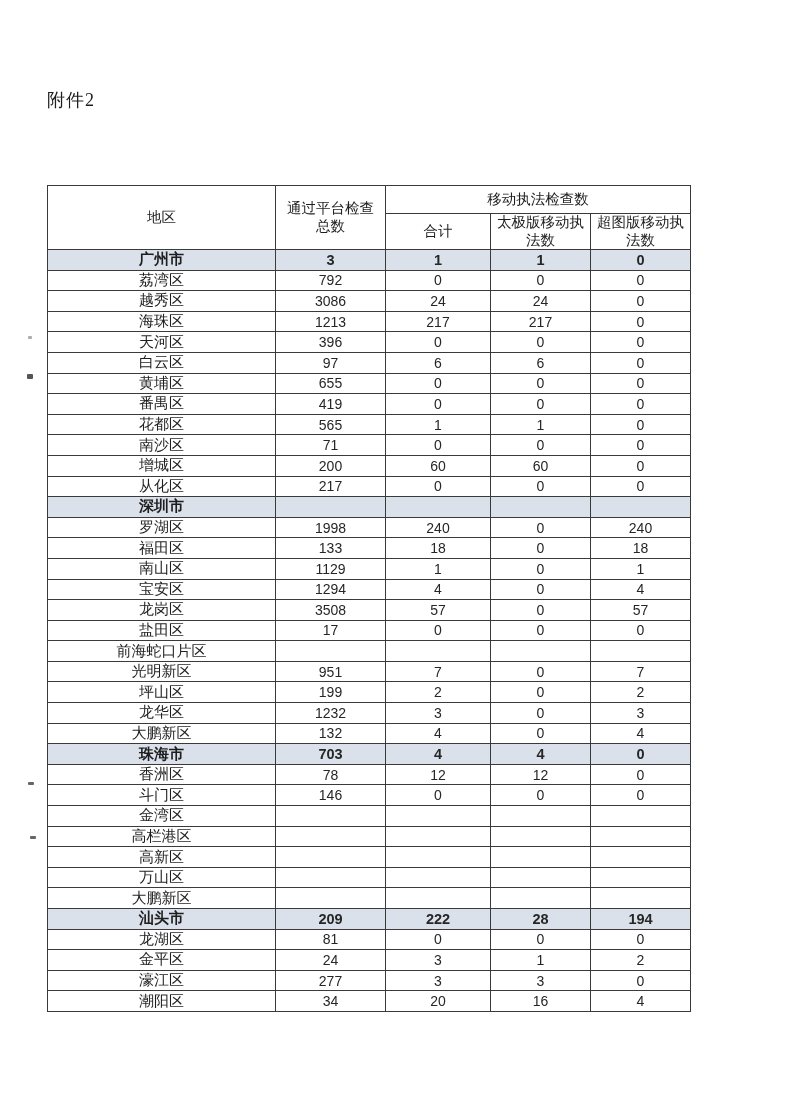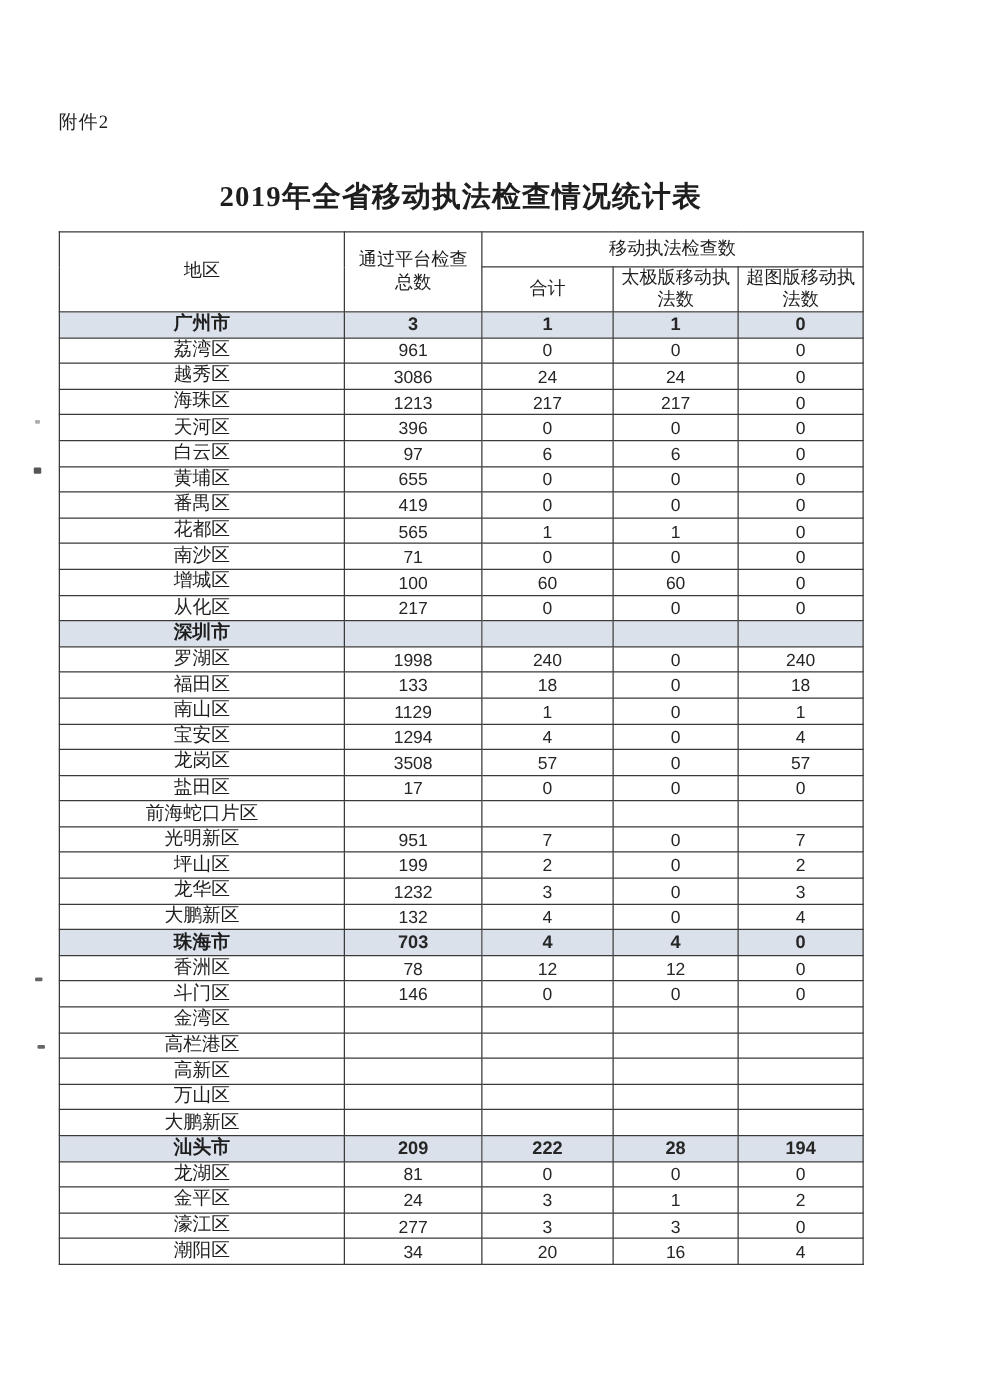--- a/index.html
+++ b/index.html
@@ -9,21 +9,21 @@
     position: relative;
     font-family: "Liberation Serif", serif;
     color: #1e1e1e;
     overflow: hidden;
   }
   .page { position: absolute; inset: 0; background: #ffffff; }
 
   .attachment-label {
     position: absolute;
     left: 47px; top: 88px;
-    font-size: 15px;
+    font-size: 18px;
     letter-spacing: 1px;
   }
 
   .doc-title {
     position: absolute;
     left: 47px; top: 142px;
     width: 643px;
     text-align: center;
     font-size: 23px;
     font-weight: bold;
@@ -79,21 +79,20 @@
   .sp3 { left: 28px; top: 782px; width: 6px; height: 3px; background: #666; }
   .sp4 { left: 30px; top: 836px; width: 6px; height: 3px; background: #666; }
 </style>
 </head>
 <body>
 
 <div class="page">
 
   <div class="attachment-label">附件2</div>
 
-  <div class="doc-title">2019年全省移动执法检查情况统计表</div>
 
   <table class="stats">
     <colgroup>
       <col style="width:228px">
       <col style="width:110px">
       <col style="width:105px">
       <col style="width:100px">
       <col style="width:100px">
     </colgroup>
     <thead>
@@ -114,21 +113,21 @@
     <tbody id="table-body">
         <tr class="city">
           <td class="region">广州市</td>
           <td class="num">3</td>
           <td class="num">1</td>
           <td class="num">1</td>
           <td class="num">0</td>
         </tr>
         <tr>
           <td class="region">荔湾区</td>
-          <td class="num">961</td>
+          <td class="num">792</td>
           <td class="num">0</td>
           <td class="num">0</td>
           <td class="num">0</td>
         </tr>
         <tr>
           <td class="region">越秀区</td>
           <td class="num">3086</td>
           <td class="num">24</td>
           <td class="num">24</td>
           <td class="num">0</td>
@@ -177,21 +176,21 @@
         </tr>
         <tr>
           <td class="region">南沙区</td>
           <td class="num">71</td>
           <td class="num">0</td>
           <td class="num">0</td>
           <td class="num">0</td>
         </tr>
         <tr>
           <td class="region">增城区</td>
-          <td class="num">100</td>
+          <td class="num">200</td>
           <td class="num">60</td>
           <td class="num">60</td>
           <td class="num">0</td>
         </tr>
         <tr>
           <td class="region">从化区</td>
           <td class="num">217</td>
           <td class="num">0</td>
           <td class="num">0</td>
           <td class="num">0</td>

